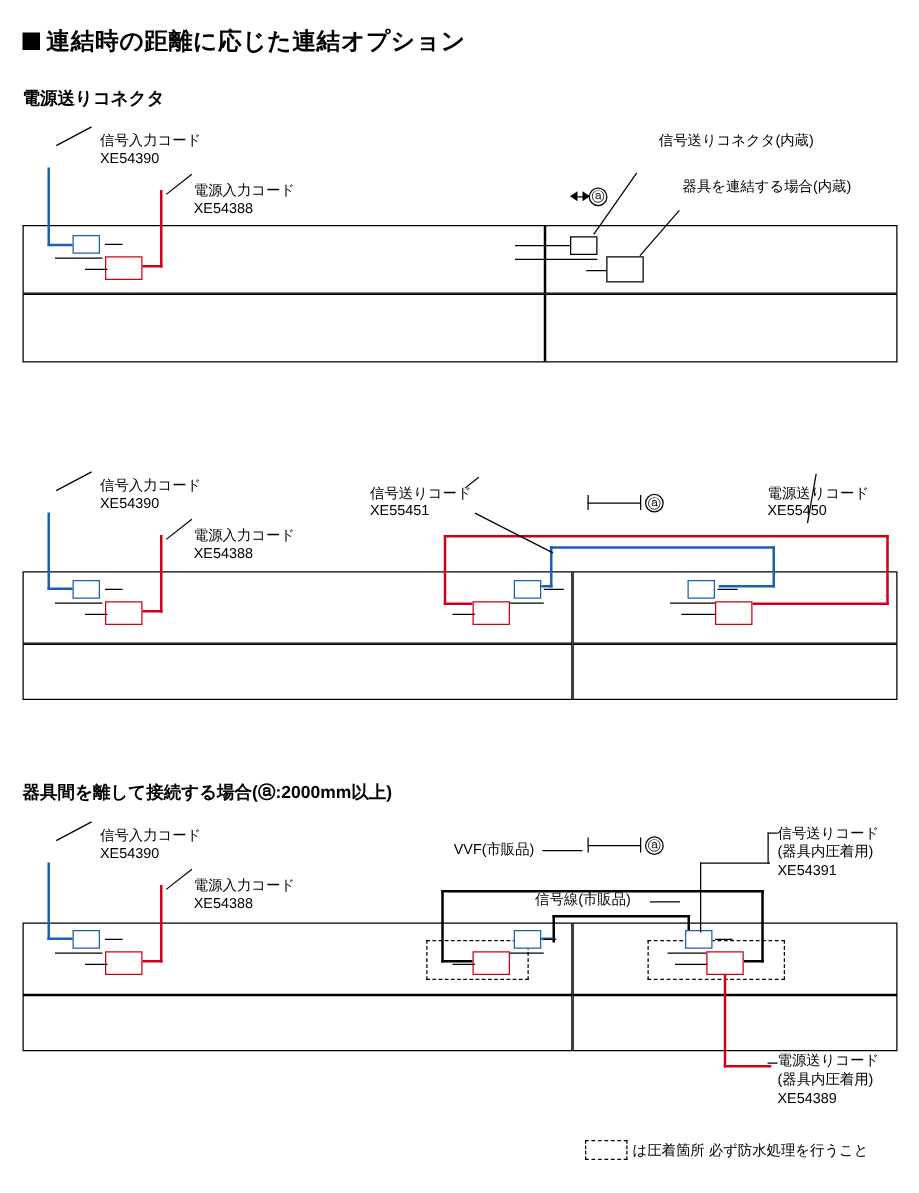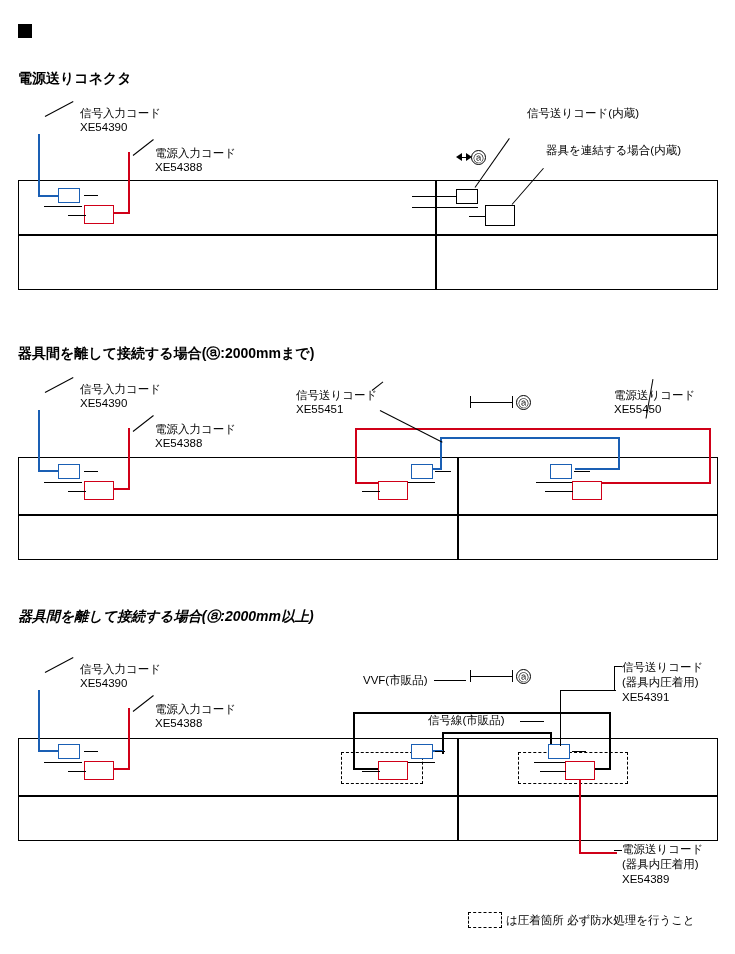--- a/index.html
+++ b/index.html
@@ -121,21 +121,21 @@
     white-space: nowrap;
     text-align: center;
   }
 </style>
 </head>
 <body>
 
 <div class="page">
 
   <div class="abs title">
-    <span class="sq"></span>
+    <span class="sq"></span><span>連結時の距離に応じた連結オプション</span>
   </div>
 
   <div class="abs section-heading" style="left:18px; top:70px;">電源送りコネクタ</div>
 
   <div class="abs channel" style="left:18px; top:180px; width:418px; height:55px;"></div>
   <div class="abs channel" style="left:18px; top:235px; width:418px; height:55px;"></div>
   <div class="abs channel" style="left:436px; top:180px; width:282px; height:55px;"></div>
   <div class="abs channel" style="left:436px; top:235px; width:282px; height:55px;"></div>
 
   <div class="abs wire-blue" style="left:38px; top:134px; width:2px; height:62px;"></div>
@@ -166,26 +166,25 @@
   <div class="abs hline" style="left:412px; top:207px; width:66px; height:1px;"></div>
   <div class="abs box-black" style="left:485px; top:205px; width:30px; height:21px;"></div>
   <div class="abs hline" style="left:469px; top:216px; width:16px; height:1px;"></div>
 
   <div class="abs arrow-r" style="left:466px; top:153px;"></div>
   <div class="abs arrow-l" style="left:456px; top:153px;"></div>
   <div class="abs hline" style="left:462px; top:157px; width:8px; height:1px;"></div>
   <div class="abs circ-a" style="left:471px; top:150px;">ⓐ</div>
 
   <div class="abs lead" style="left:475px; top:187px; width:60px; height:1px; transform:rotate(-55deg); transform-origin:left center;"></div>
-  <div class="abs lbl" style="left:527px; top:106px;">信号送りコード(内蔵)</div>
+  <div class="abs lbl" style="left:527px; top:106px;">信号送りコネクタ(内蔵)</div>
 
   <div class="abs lead" style="left:512px; top:204px; width:48px; height:1px; transform:rotate(-49deg); transform-origin:left center;"></div>
   <div class="abs lbl" style="left:546px; top:143px;">器具を連結する場合(内蔵)</div>
 
-  <div class="abs section-heading" style="left:18px; top:345px;">器具間を離して接続する場合(ⓐ:2000mmまで)</div>
 
   <div class="abs channel" style="left:18px; top:457px; width:440px; height:58px;"></div>
   <div class="abs channel" style="left:18px; top:515px; width:440px; height:45px;"></div>
   <div class="abs channel" style="left:458px; top:457px; width:260px; height:58px;"></div>
   <div class="abs channel" style="left:458px; top:515px; width:260px; height:45px;"></div>
 
   <div class="abs wire-blue" style="left:38px; top:410px; width:2px; height:62px;"></div>
   <div class="abs wire-blue" style="left:38px; top:470px; width:22px; height:2px;"></div>
   <div class="abs box-blue" style="left:58px; top:464px; width:22px; height:15px;"></div>
   <div class="abs hline" style="left:44px; top:482px; width:38px; height:1px;"></div>
@@ -241,21 +240,21 @@
     <div>電源送りコード</div>
     <div>XE55450</div>
   </div>
   <div class="abs lead" style="left:646px; top:418px; width:40px; height:1px; transform:rotate(-80deg); transform-origin:left center;"></div>
 
   <div class="abs tick" style="left:470px; top:396px; height:12px;"></div>
   <div class="abs tick" style="left:512px; top:396px; height:12px;"></div>
   <div class="abs hline" style="left:470px; top:402px; width:42px; height:1px;"></div>
   <div class="abs circ-a" style="left:516px; top:395px;">ⓐ</div>
 
-  <div class="abs section-heading" style="left:18px; top:608px;font-style:italic;">器具間を離して接続する場合(ⓐ:2000mm以上)</div>
+  <div class="abs section-heading" style="left:18px; top:625px;">器具間を離して接続する場合(ⓐ:2000mm以上)</div>
 
   <div class="abs channel" style="left:18px; top:738px; width:440px; height:58px;"></div>
   <div class="abs channel" style="left:18px; top:796px; width:440px; height:45px;"></div>
   <div class="abs channel" style="left:458px; top:738px; width:260px; height:58px;"></div>
   <div class="abs channel" style="left:458px; top:796px; width:260px; height:45px;"></div>
 
   <div class="abs wire-blue" style="left:38px; top:690px; width:2px; height:62px;"></div>
   <div class="abs wire-blue" style="left:38px; top:750px; width:22px; height:2px;"></div>
   <div class="abs box-blue" style="left:58px; top:744px; width:22px; height:15px;"></div>
   <div class="abs hline" style="left:44px; top:762px; width:38px; height:1px;"></div>

